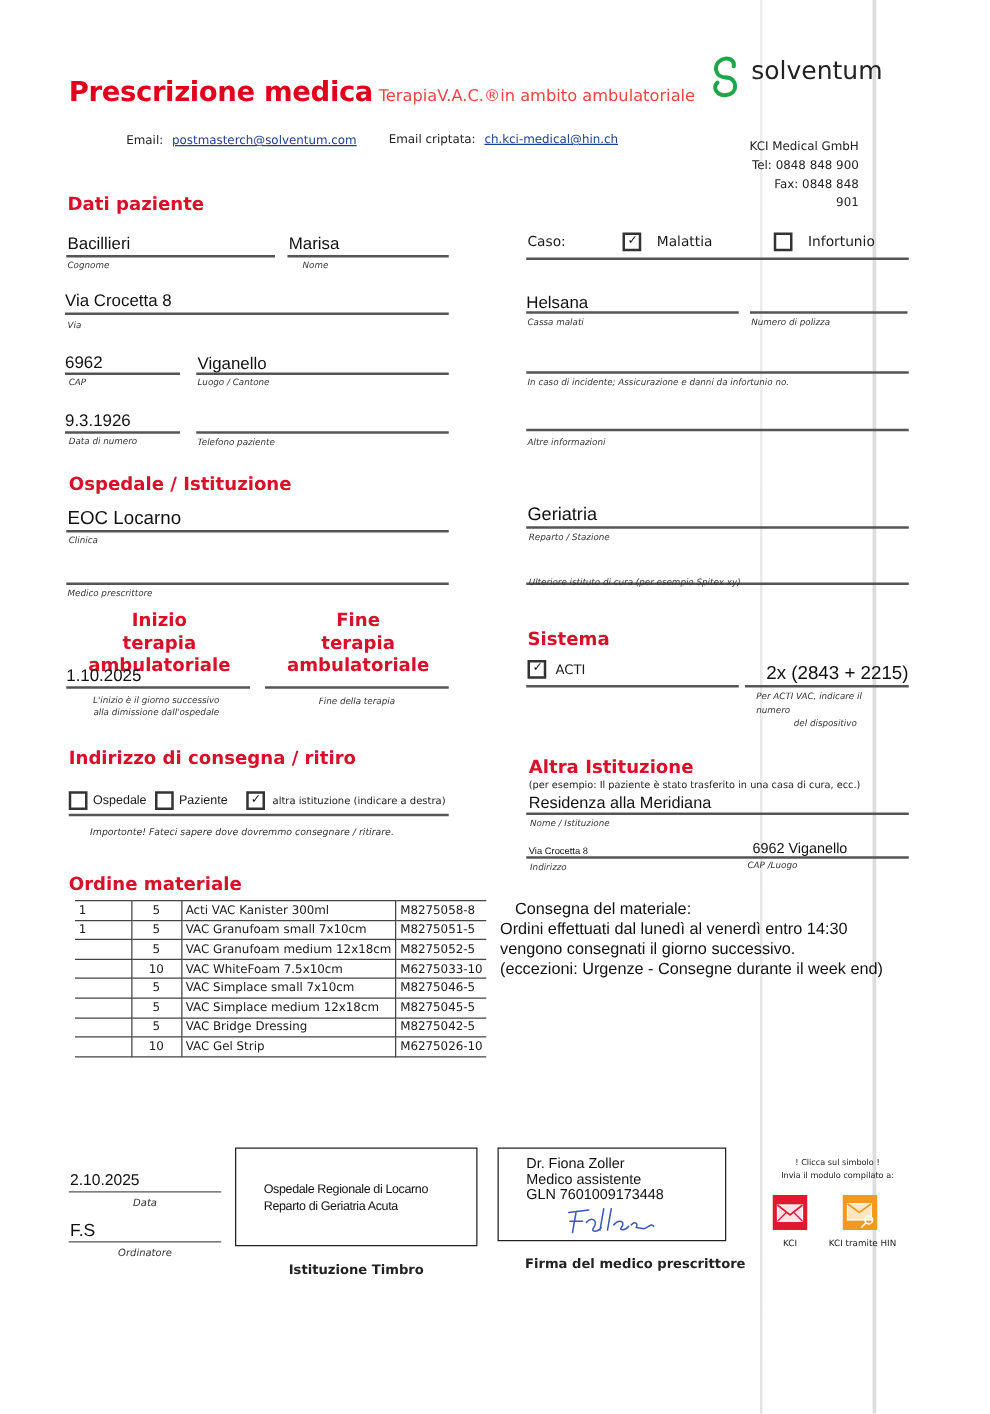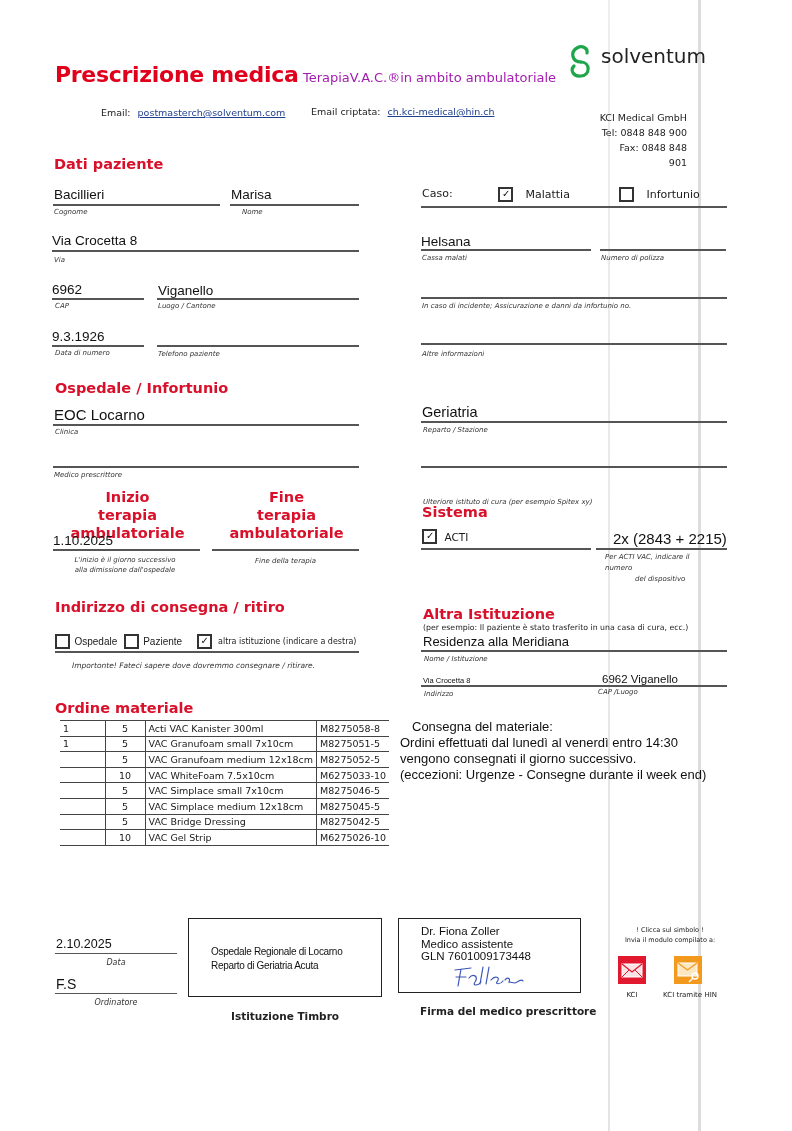--- a/index.html
+++ b/index.html
@@ -2,21 +2,21 @@
 <html><head>
 <meta charset="utf-8">
 <style>
   * { box-sizing: border-box; margin: 0; padding: 0; }
   html, body { width: 792px; height: 1131px; background: #ffffff; overflow: hidden; }
   body { position: relative; font-family: "Liberation Sans", sans-serif; color: #1a1a1a; }
   .abs { position: absolute; }
   .scanline { position: absolute; top: 0; bottom: 0; width: 2px; background: linear-gradient(#e6e6e6, #d8d8d8); opacity: .7; }
   .cal { font-family: "DejaVu Sans", sans-serif; }
   .title-main { font-family: "DejaVu Sans", sans-serif; font-weight: bold; font-size: 22px; color: #e0001b; letter-spacing: -0.3px; }
-  .title-sub { font-family: "DejaVu Sans", sans-serif; font-size: 13px; color: #a21caf; }
+  .title-sub { font-family: "DejaVu Sans", sans-serif; font-size: 13px; color: #ef4444; }
   .h-sec { font-family: "DejaVu Sans", sans-serif; font-weight: bold; font-size: 14.5px; color: #d9102a; }
   .val { font-family: "Liberation Sans", sans-serif; font-size: 13.5px; color: #111; }
   .lbl { font-family: "DejaVu Sans", sans-serif; font-style: italic; font-size: 7px; color: #333; }
   .line { position: absolute; height: 1.5px; background: #555; }
   .small { font-family: "DejaVu Sans", sans-serif; font-size: 9.5px; color: #222; }
   .link { color: #1f3f8f; text-decoration: underline; }
   .cb { display: inline-block; width: 15px; height: 15px; border: 2px solid #333; position: relative; vertical-align: middle; background: #fff; }
   .cb .tick { position: absolute; left: 2px; top: -2px; font-size: 10px; line-height: 14px; color: #111; }
   table.mat { border-collapse: collapse; position: absolute; left: 60px; top: 720px; font-family: "DejaVu Sans", sans-serif; font-size: 9.5px; }
   table.mat td { border: 1px solid #444; height: 15.6px; padding: 0 3px; white-space: nowrap; }
@@ -110,35 +110,35 @@
 
 <div class="line" style="left:600px; top:249px; width:126px;"></div>
 <div class="abs lbl" style="left:601px; top:254px;">Numero di polizza</div>
 
 <div class="line" style="left:421px; top:297px; width:306px;"></div>
 <div class="abs lbl" style="left:422px; top:302px;">In caso di incidente; Assicurazione e danni da infortunio no.</div>
 
 <div class="line" style="left:421px; top:343px; width:306px;"></div>
 <div class="abs lbl" style="left:422px; top:350px;">Altre informazioni</div>
 
-<div class="abs h-sec" style="left:55px; top:380px;">Ospedale / Infortunio</div>
+<div class="abs h-sec" style="left:55px; top:380px;">Ospedale / Istituzione</div>
 
 <div class="abs val" style="left:54px; top:406px; font-size:15px;">EOC Locarno</div>
 <div class="line" style="left:53px; top:424px; width:306px;"></div>
 <div class="abs lbl" style="left:55px; top:428px;">Clinica</div>
 
 <div class="line" style="left:53px; top:466px; width:306px;"></div>
 <div class="abs lbl" style="left:54px; top:471px;">Medico prescrittore</div>
 
 <div class="abs val" style="left:422px; top:404px; font-size:14.5px;">Geriatria</div>
 <div class="line" style="left:421px; top:421px; width:306px;"></div>
 <div class="abs lbl" style="left:423px; top:426px;">Reparto / Stazione</div>
 
 <div class="line" style="left:421px; top:466px; width:306px;"></div>
-<div class="abs lbl" style="left:423px; top:498px;">Ulteriore istituto di cura (per esempio Spitex xy)</div>
+<div class="abs lbl" style="left:423px; top:462px;">Ulteriore istituto di cura (per esempio Spitex xy)</div>
 
 <div class="abs h-sec" style="left:55px; top:488px; width:145px; text-align:center; line-height:18px;">
   <div>Inizio</div>
   <div>terapia ambulatoriale</div>
 </div>
 <div class="abs h-sec" style="left:214px; top:488px; width:145px; text-align:center; line-height:18px;">
   <div>Fine</div>
   <div>terapia ambulatoriale</div>
 </div>
 <div class="abs val" style="left:53px; top:533px;">1.10.2025</div>

